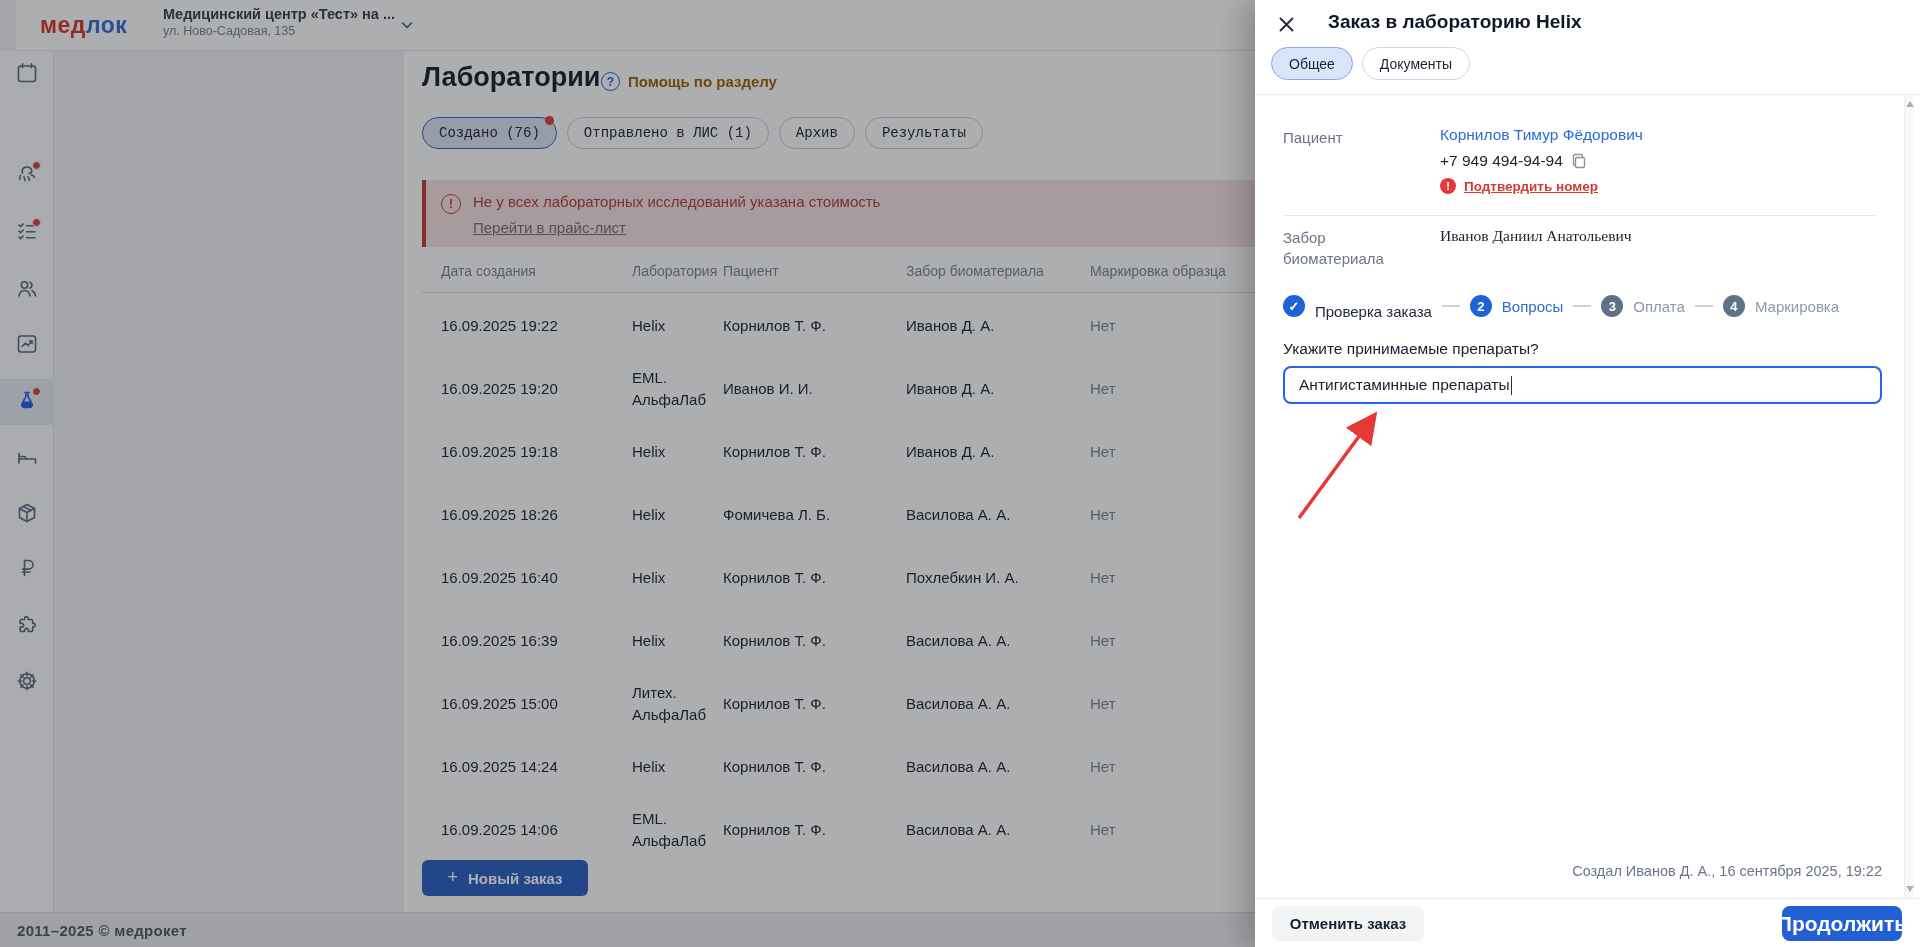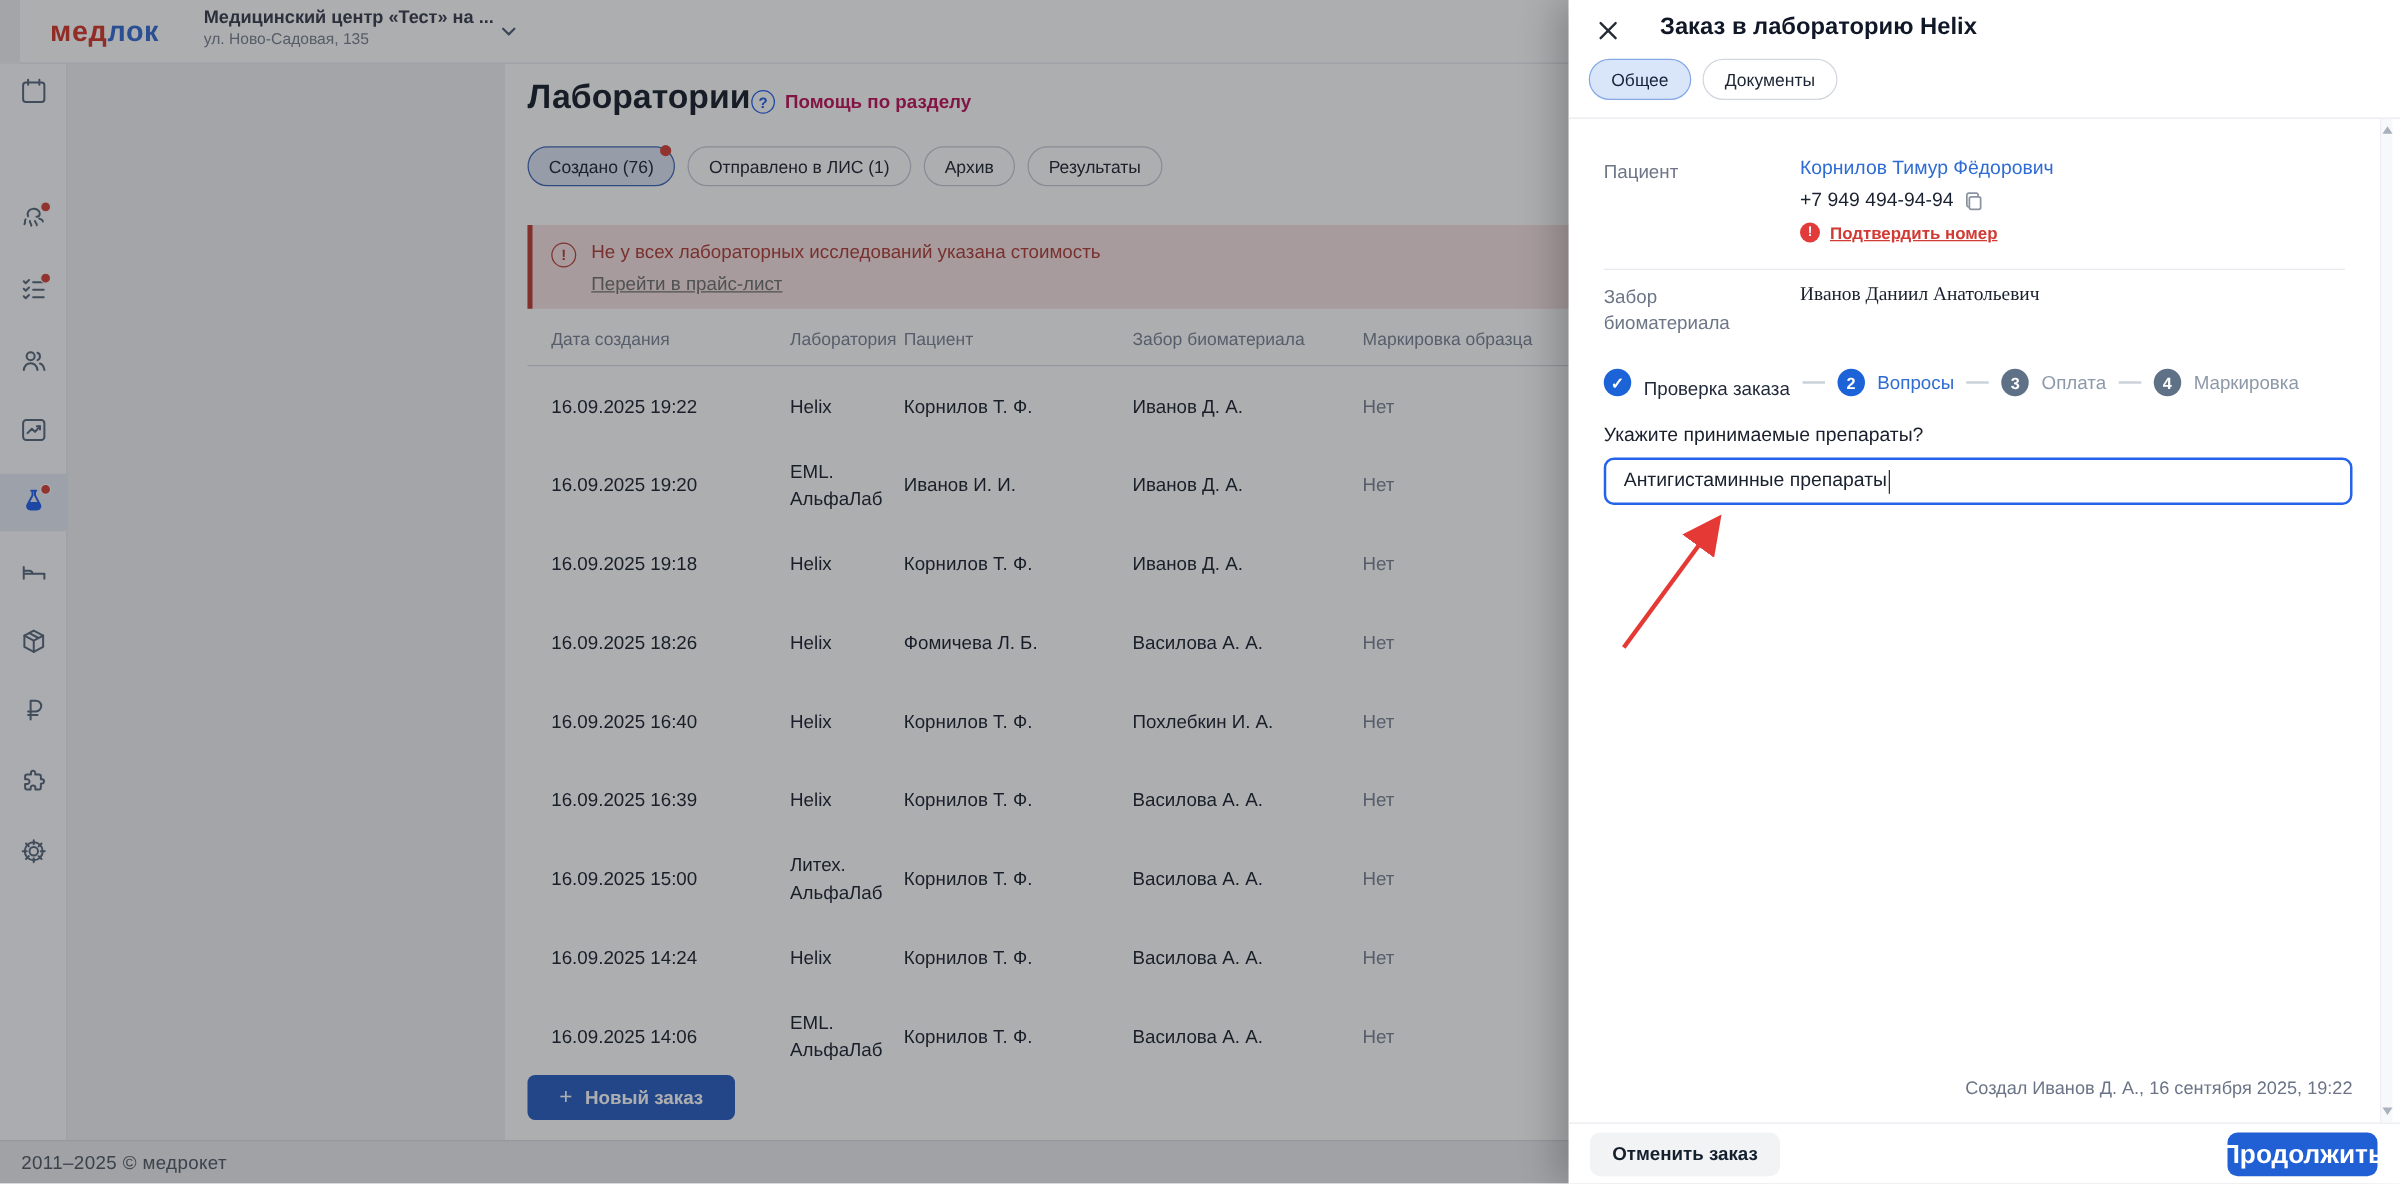--- a/index.html
+++ b/index.html
@@ -24,23 +24,23 @@
   .side-item svg { stroke:#5b6b7f; fill:none; stroke-width:1.6; stroke-linecap:round; stroke-linejoin:round; }
   .side-item.active svg { stroke:#2563eb; }
   .badge-dot { position:absolute; top:8px; right:13px; width:9px; height:9px; border-radius:50%; background:#d5453c; border:1.5px solid #fbfcfd; }
   .collapse-btn { position:absolute; left:14px; top:869px; width:26px; height:26px; display:flex; align-items:center; justify-content:center; cursor:pointer; }
 
   .content-card { position:absolute; left:404px; top:51px; width:1160px; height:861px; background:#fff; }
 
   .page-title { position:absolute; left:422px; top:62px; font-size:27px; font-weight:bold; color:#1c2430; }
   .help { position:absolute; left:601px; top:72px; display:flex; align-items:center; gap:8px; cursor:pointer; }
   .help-q { width:19px; height:19px; border:1.6px solid #2563eb; border-radius:50%; color:#2563eb; font-size:12px; font-weight:bold; display:flex; align-items:center; justify-content:center; }
-  .help-label { font-size:15px; font-weight:600; color:#be185d; }
-
-  .chips { position:absolute; left:422px; top:117px; display:flex; gap:10px; }
+  .help-label { font-size:15px; font-weight:600; color:#a16207; }
+
+  .chips { position:absolute; left:422px; top:117px; display:flex; gap:10px;font-family:Liberation Mono, monospace; }
   .chip { position:relative; height:32px; padding:0 16px; border-radius:16px; border:1px solid #c6ccd6; background:#fff; font-size:14px; color:#232a36; display:flex; align-items:center; cursor:pointer; white-space:nowrap; }
   .chip.active { background:#dde5f4; border:1.5px solid #3f6ab8; }
   .chip .chip-dot { position:absolute; top:-2px; right:2px; width:9px; height:9px; border-radius:50%; background:#d5453c; }
 
   .banner { position:absolute; left:422px; top:180px; width:1000px; height:67px; background:#f6e3e2; border-left:4px solid #bf3f38; display:flex; padding:13px 0 0 15px; }
   .banner-icon { width:20px; height:20px; border:1.7px solid #b8423b; border-radius:50%; color:#b8423b; font-size:12px; font-weight:bold; display:flex; align-items:center; justify-content:center; flex:0 0 auto; margin-top:1px; }
   .banner-text-wrap { margin-left:12px; }
   .banner-text { font-size:15px; color:#b0413a; }
   .banner-link { display:inline-block; margin-top:9px; font-size:15px; color:#737373; text-decoration:underline; cursor:pointer; }
 
@@ -49,21 +49,21 @@
   .tbody { position:absolute; left:441px; top:294px; }
   .trow { display:grid; grid-template-columns:191px 91px 183px 184px 230px; align-items:center; height:63px; font-size:15px; color:#1e2633; cursor:pointer; }
   .trow .cell-lab { line-height:1.45; }
   .trow .cell-mark { color:#7d8697; }
 
   .bottombar { position:absolute; left:404px; top:856px; width:851px; height:56px; background:#fff; z-index:6; }
   .new-order-btn { position:absolute; left:18px; top:4px; width:166px; height:36px; background:#2e61c4; border-radius:6px; color:#fff; font-size:15px; font-weight:600; display:flex; align-items:center; justify-content:center; gap:10px; cursor:pointer; }
   .new-order-btn .plus { font-size:18px; font-weight:400; margin-top:-2px; }
 
   .footer { position:absolute; left:0; top:912px; width:1255px; height:35px; background:#ebedef; border-top:1px solid #dcdee2; display:flex; align-items:center; z-index:7; }
-  .footer-text { margin-left:17px; font-size:15px; color:#525b67; letter-spacing:.3px; }
+  .footer-text { margin-left:17px; font-size:15px; color:#525b67; letter-spacing:.3px;font-weight:bold; }
 
   .dim-overlay { position:absolute; left:0; top:0; width:1255px; height:947px; background:rgba(15,18,24,0.34); z-index:40; }
 
   
   .drawer { position:absolute; left:1255px; top:0; width:665px; height:947px; background:#fff; z-index:60; box-shadow:-10px 0 28px rgba(0,0,0,.22); }
   .drawer-close { position:absolute; left:18px; top:11px; width:26px; height:26px; display:flex; align-items:center; justify-content:center; cursor:pointer; }
   .drawer-title { position:absolute; left:73px; top:11px; font-size:19px; font-weight:bold; color:#101828; }
   .drawer-tabs { position:absolute; left:16px; top:47px; display:flex; gap:9px; }
   .dtab { height:33px; padding:0 17px; border-radius:17px; border:1px solid #d2d7df; background:#fff; font-size:14px; color:#1c2533; display:flex; align-items:center; cursor:pointer; }
   .dtab.active { background:#d9e5f8; border:1px solid #86a9e6; color:#16233c; }

